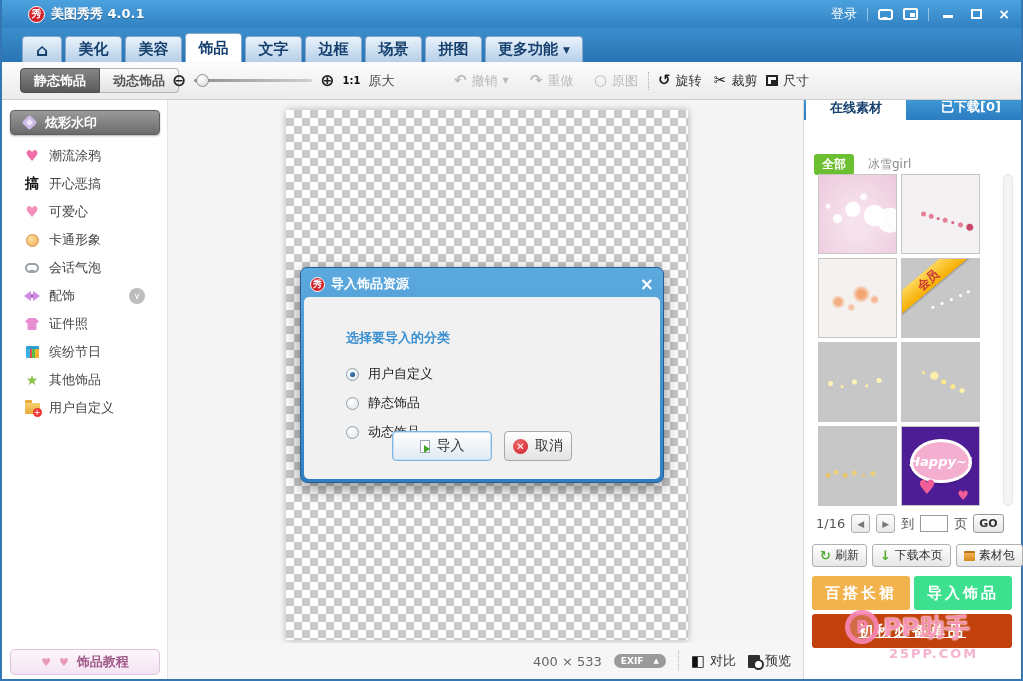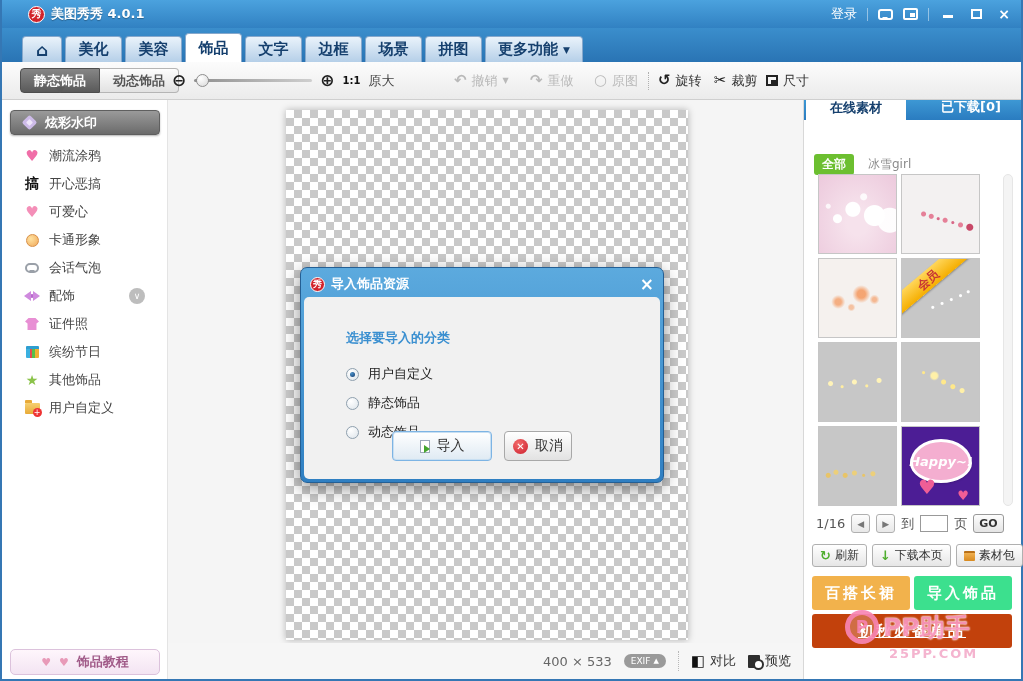--- a/index.html
+++ b/index.html
@@ -245,22 +245,22 @@
   .wm-row { display:flex; align-items:center; gap:4px; }
   .wm-logo { width:34px; height:34px; border-radius:50%; border:5px solid #f886b4; color:#f886b4; font-weight:bold; font-size:17px;
     display:flex; align-items:center; justify-content:center; background:rgba(255,255,255,.25); }
   .wm-name { font-size:25px; font-weight:bold; color:#f998c0; text-shadow:0 0 2px #fff,0 0 2px #fff; }
   .wm-site { margin:2px 0 0 44px; font-size:13px; font-weight:bold; color:#f4aecb; letter-spacing:2px; text-shadow:0 0 2px #fff; }
 
   
   .statusbar { position:absolute; left:166px; right:218px; bottom:0; height:36px; background:#f6f6f6; }
   .status-items { position:absolute; right:12px; top:0; height:36px; display:flex; align-items:center; gap:12px; }
   .dims { color:#666; font-size:13px; }
-  .exif-badge { background:#9a9a9a; color:#fff; font-size:9px; font-weight:normal; padding:2px 7px; border-radius:8px;
-    display:flex; align-items:center; gap:3px; cursor:pointer; }
+  .exif-badge { background:#9a9a9a; color:#fff; font-size:9px; font-weight:bold; padding:2px 7px; border-radius:8px;
+    display:flex; align-items:center; gap:10px; cursor:pointer; }
   .exif-badge .tri { font-size:7px; }
   .st-sep { height:20px; border-left:1px dotted #b8b8b8; }
   .st-item { display:flex; align-items:center; gap:5px; color:#333; font-size:13px; cursor:pointer; }
   .cmp-ic { font-size:15px; color:#111; line-height:1; }
   .prev-ic { width:12px; height:13px; background:#2e2e2e; position:relative; border-radius:1px; }
   .prev-ic::after { content:""; position:absolute; right:-4px; bottom:-2px; width:7px; height:7px; border:2px solid #2e2e2e;
     border-radius:50%; background:#fff; }
 </style>
 </head>
 <body>

